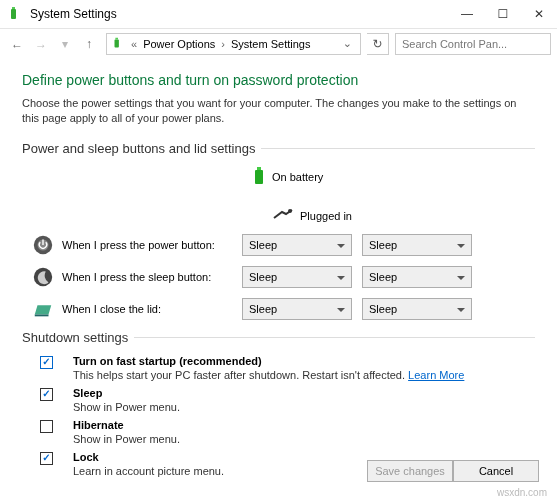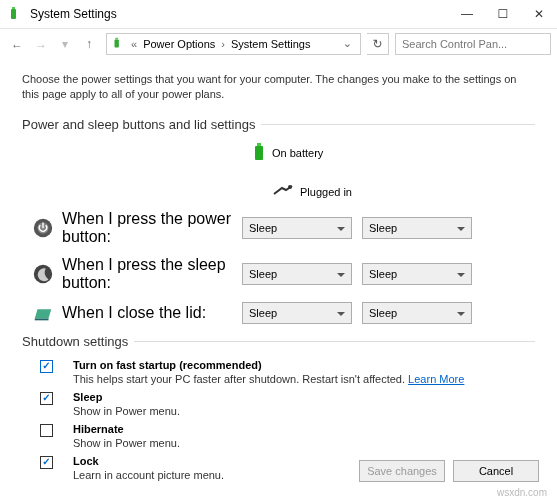--- a/index.html
+++ b/index.html
@@ -20,34 +20,34 @@
 .content { padding: 14px 22px 8px 22px; }
 .heading { color: #0b6b3a; font-size: 14px; margin-bottom: 8px; font-weight: normal; }
 .heading { color: #0a6e36; }
 .desc { font-size: 11px; color: #333; line-height: 1.4; margin-bottom: 14px; }
 .group-label { font-size: 13px; color: #333; display: flex; align-items: center; margin-bottom: 10px; }
 .group-label .line { flex: 1; height: 1px; background: #ddd; margin-left: 6px; }
 .col-headers { display: flex; margin-left: 230px; margin-bottom: 10px; gap: 20px; flex-direction: column; }
 .col-h { display: flex; align-items: center; gap: 6px; width: 120px; font-size: 11px; }
 .row { display: flex; align-items: center; margin-bottom: 10px; }
 .row-icon { width: 22px; height: 22px; margin-left: 10px; margin-right: 8px; flex-shrink: 0; }
-.row-label { width: 180px; font-size: 16px; }
+.row-label { width: 180px; font-size: 11px; }
 .sel { width: 110px; height: 22px; border: 1px solid #adadad; background: #efefef; font-size: 11px; padding: 0 18px 0 6px; display: flex; align-items: center; position: relative; margin-right: 10px; }
 .sel::after { content: ""; position: absolute; right: 6px; top: 9px; border-left: 4px solid transparent; border-right: 4px solid transparent; border-top: 4px solid #555; }
 .shutdown { margin-top: 6px; }
 .chk-row { display: flex; align-items: flex-start; margin: 6px 0 0 18px; gap: 20px; }
 .chk { width: 13px; height: 13px; border: 1px solid #333; display: flex; align-items: center; justify-content: center; flex-shrink: 0; margin-top: 1px; }
 .chk.checked::after { content: "✓"; font-size: 10px; color: #0066cc; font-weight: bold; line-height: 1; }
 .chk.checked.blue { border-color: #0066cc; }
 .chk-body { font-size: 11px; }
 .chk-title { font-weight: bold; }
 .chk-title.normal { font-weight: normal; }
 .chk-sub { color: #333; margin-top: 2px; }
 .learn { color: #0066cc; text-decoration: underline; cursor: pointer; }
-.footer { position: absolute; bottom: 18px; right: 18px; display: flex; gap: 8px; }
+.footer { position: absolute; bottom: 18px; right: 18px; display: flex; gap: 0; }
 .btn { min-width: 86px; height: 22px; border: 1px solid #adadad; background: #efefef; font-size: 11px; display: flex; align-items: center; justify-content: center; }
 .btn.disabled { color: #9a9a9a; }
 .watermark { position: absolute; right: 10px; bottom: 2px; font-size: 10px; color: #bbb; }
 </style>
 </head>
 <body>
 
 <div class="titlebar">
   <span class="app-icon">
     <svg viewBox="0 0 16 16">
@@ -91,20 +91,21 @@
     <span class="crumb">System Settings</span>
     <span class="addr-dd">⌄</span>
   </div>
   <div class="refresh">↻</div>
   <div class="search">
       <span>Search Control Pan...</span>
     </div>
 </div>
 
 <div class="content">
+  <h2 class="heading" style="color:#0a7a3c;">Define power buttons and turn on password protection</h2>
   <p class="desc">Choose the power settings that you want for your computer. The changes you make to the settings on this page apply to all of your power plans.</p>
 
   <div class="group-label">
     <span>Power and sleep buttons and lid settings</span>
       <span class="line"></span>
   </div>
 
   <div class="col-headers">
     <div class="col-h">
       <span><svg width="14" height="20" viewBox="0 0 14 20">

